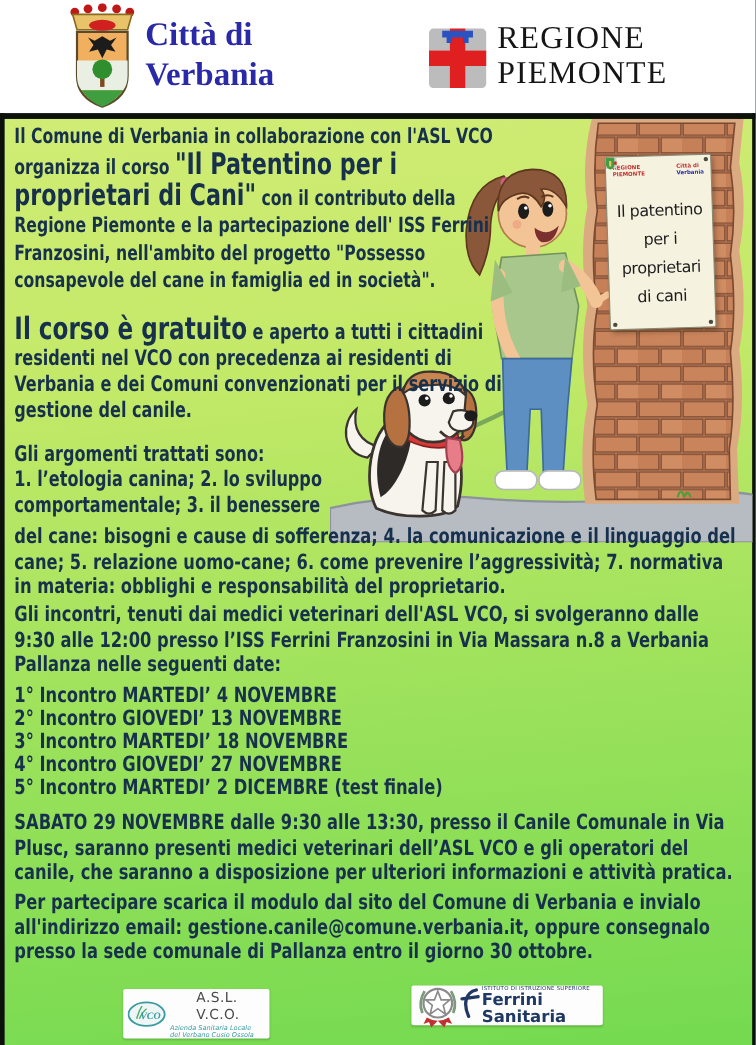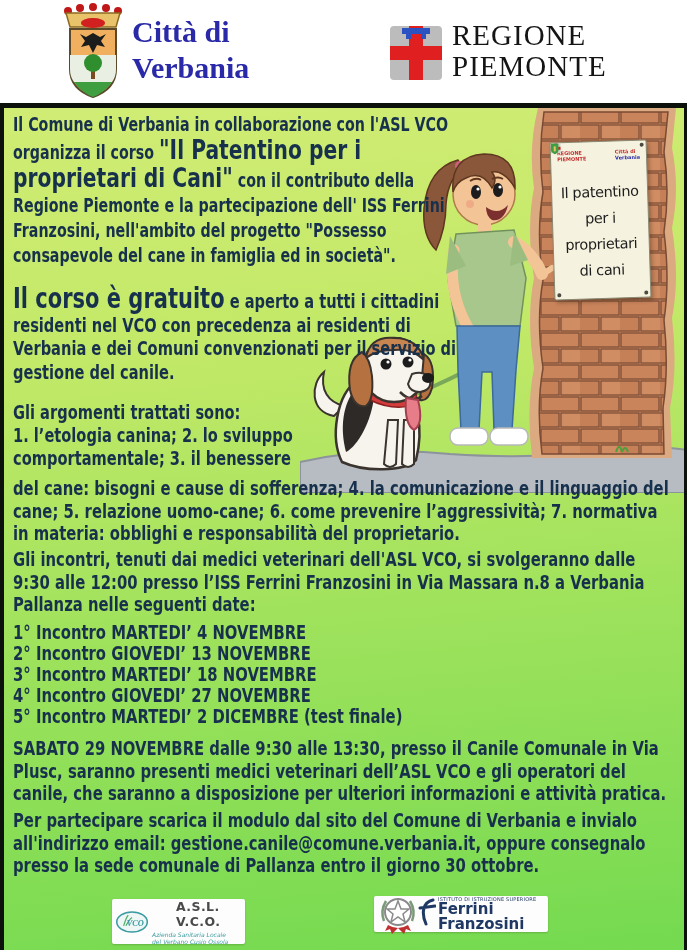--- a/index.html
+++ b/index.html
@@ -42,21 +42,21 @@
   .mini-logo{display:flex;gap:2px;align-items:flex-start;}
   .mini-text{font-size:5px;line-height:6px;font-weight:700;}
   .mini-red{color:#c03030;}
   .mini-blue{color:#2a2aa8;}
   .sign-text{margin-top:6px;text-align:center;color:#1d1d1d;font-size:14.5px;line-height:26px;
       font-weight:500;letter-spacing:-0.4px;}
   
   .asl-box{position:absolute;left:108px;top:791px;width:133px;height:45px;background:#fdfdfd;
       border-radius:2px;box-shadow:0 1px 2px rgba(0,0,0,.18);display:flex;align-items:center;padding:2px 4px;box-sizing:border-box;}
   .asl-texts{margin-left:4px;}
-  .asl-name{font-size:12.5px;font-weight:700;color:#4a4a4a;letter-spacing:.4px;margin-left:24px;}
+  .asl-name{font-size:12.5px;font-weight:400;color:#4a4a4a;letter-spacing:.4px;margin-left:24px;}
   .asl-sub{font-size:6px;line-height:7px;color:#3a9ba0;font-style:italic;margin-top:2px;}
   .school-box{position:absolute;left:370px;top:788px;width:174px;height:36px;background:#fdfdfd;
       border-radius:2px;box-shadow:0 1px 2px rgba(0,0,0,.18);display:flex;align-items:center;padding:2px 4px;box-sizing:border-box;}
   .school-texts{margin-left:2px;}
   .school-tiny{font-size:5px;color:#1f3864;letter-spacing:.2px;}
   .school-name{font-size:15px;line-height:15px;font-weight:800;color:#1f3864;}
 </style>
 </head>
 <body>
 
@@ -280,19 +280,19 @@
         <path d="M20,10 L23,18 L31,18 L25,23 L27,31 L20,26 L13,31 L15,23 L9,18 L17,18 Z" fill="#ffffff" stroke="#8a8a8a" stroke-width="1.5"></path>
         <path d="M10,34 q10,6 20,0 l3,6 l-5,-2 l-2,5 l-6,-6 l-6,6 l-2,-5 l-5,2 Z" fill="#c03030"></path>
       </svg>
       <svg width="18" height="34" viewBox="0 0 18 34">
         <path d="M15,3 C5,5 3,16 8,27 M2,11 L17,9" stroke="#1f3864" stroke-width="3" fill="none" stroke-linecap="round"></path>
       </svg>
       <div class="school-texts">
         <div class="school-tiny">ISTITUTO DI ISTRUZIONE SUPERIORE</div>
         <div class="school-name">
           <div>Ferrini</div>
-          <div>Franzosini</div>
+          <div>Sanitaria</div>
         </div>
       </div>
     </div>
 
   </div>
 </div>
 
 </body></html>

